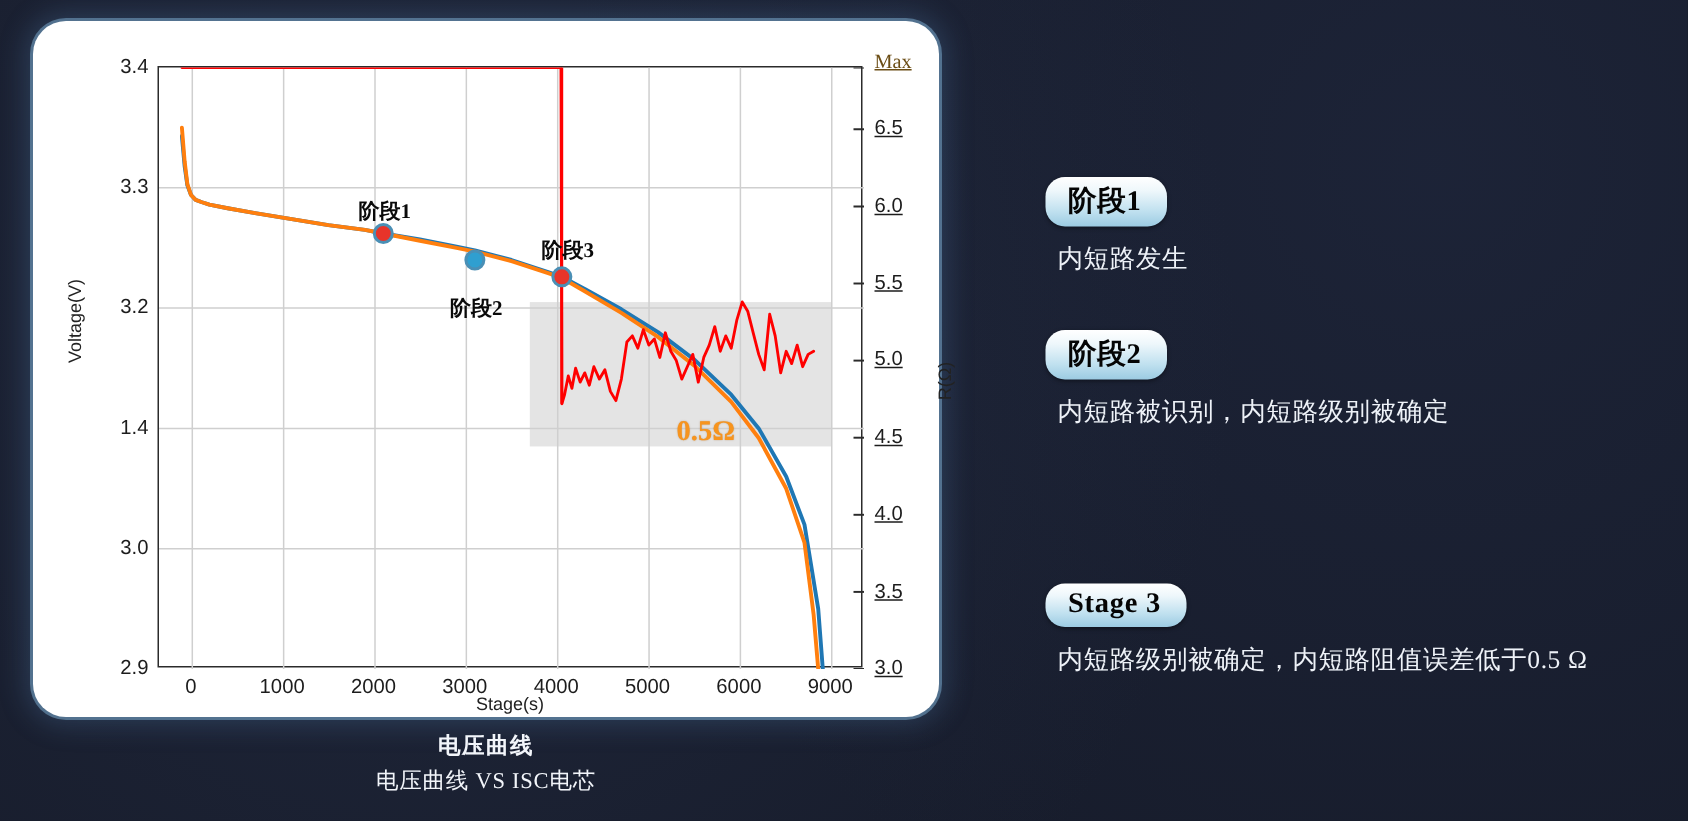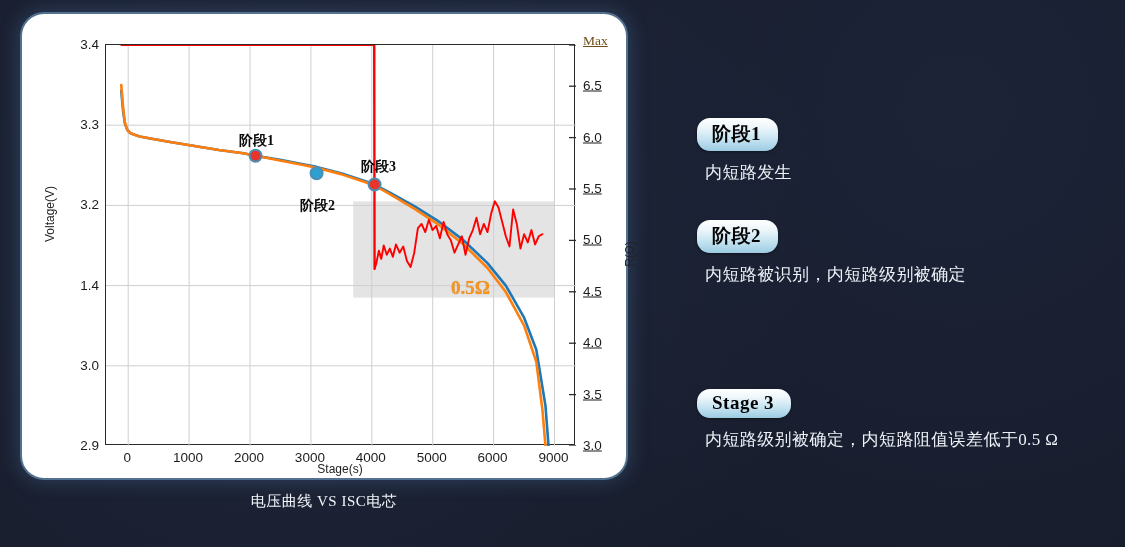--- a/index.html
+++ b/index.html
@@ -196,20 +196,21 @@
 
 
     <div class="stage-tag" style="left:133px;top:87px;">阶段1</div>
     <div class="stage-tag" style="left:194px;top:152px;">阶段2</div>
     <div class="stage-tag" style="left:255px;top:113px;">阶段3</div>
     <div class="ohm-tag" style="left:345px;top:232px;">0.5Ω</div>
   </div>
 </div>
 
 <div class="caption">
+  <div class="t1">电压曲线</div>
   <div class="t2">电压曲线 VS ISC电芯</div>
 </div>
 
 <div class="rightpanel">
 
   <div class="stage-block" style="top:118px;">
     <span class="badge">阶段1</span>
     <div class="desc">内短路发生</div>
   </div>
 

